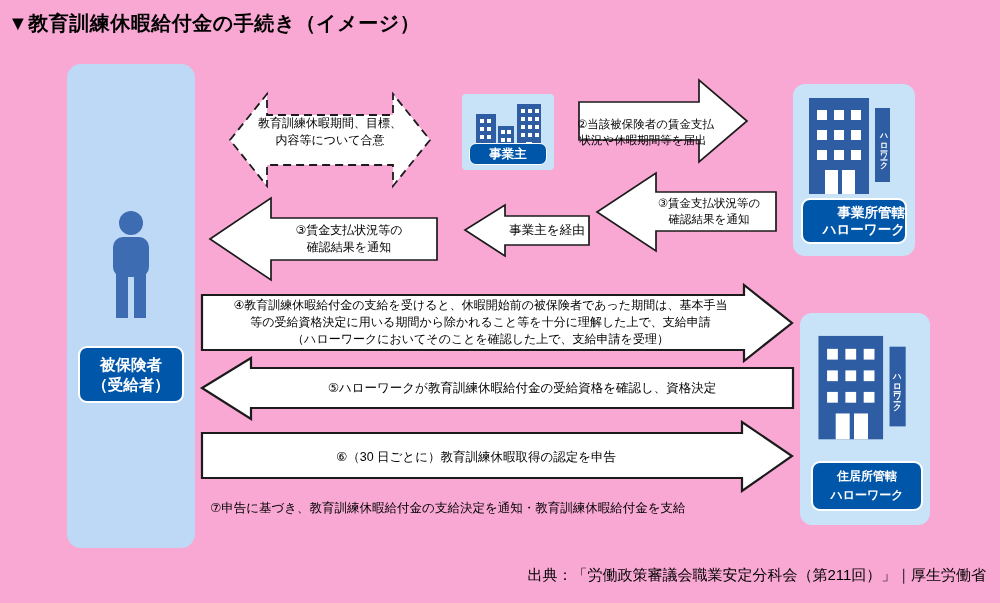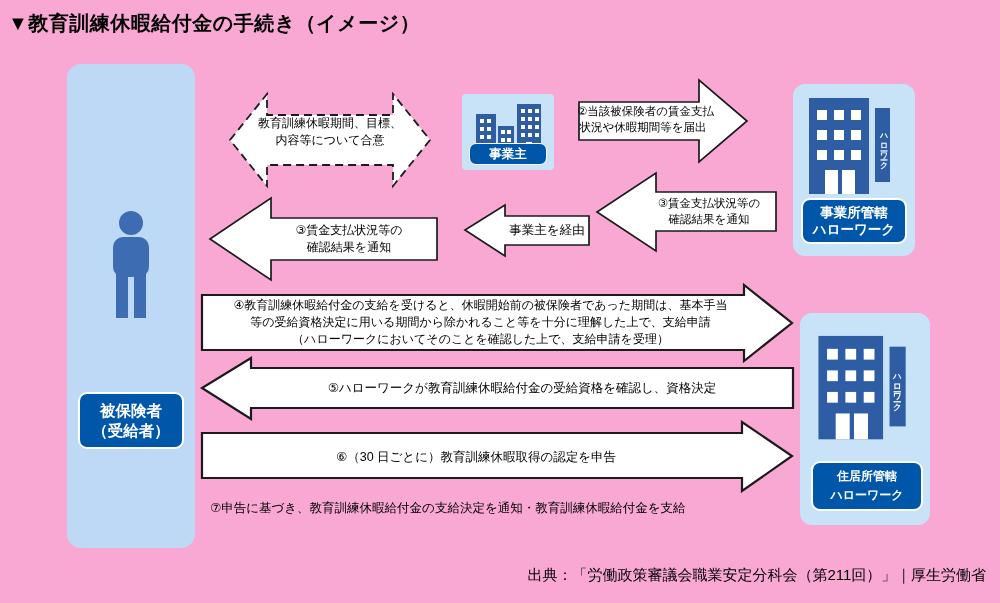--- a/index.html
+++ b/index.html
@@ -9,21 +9,20 @@
   }
   .abs { position:absolute; }
   .title { font-size:20px; font-weight:bold; letter-spacing:0.5px; white-space:nowrap; }
   .panel { background:#c8e3f7; border-radius:12px; }
   .panel-left { background:#bdd9f5; border-radius:14px; }
   .pill {
     background:#0056a8; border:2px solid #ffffff; border-radius:9px;
     color:#ffffff; font-weight:bold; text-align:center;
     display:flex; flex-direction:column; justify-content:center;
     box-sizing:border-box;
-    margin-top:46px;
   }
   .arrow svg { position:absolute; left:0; top:0; }
   .arrow polygon { fill:#ffffff; stroke:#1b1b1b; }
   .atext { position:absolute; text-align:center; color:#000; }
   .ln { white-space:nowrap; }
   .sign-text {
     writing-mode:vertical-rl; text-orientation:upright;
     color:#ffffff; font-weight:bold; text-align:center;
     display:flex; align-items:center; justify-content:center; line-height:1;
   }
@@ -98,21 +97,21 @@
     </svg>
     <div class="pill abs" style="left:7px; bottom:5px; width:78px; height:22px; font-size:12.5px; border-width:1.5px; border-radius:7px;">
       <div class="ln">事業主</div>
     </div>
   </div>
 
   <div class="abs arrow" style="left:577px; top:77px; width:174px; height:88px;">
     <svg width="174" height="88">
       <polygon points="2,25 122,25 122,3 170,44 122,85 122,63 2,63" stroke-width="1.7"></polygon>
     </svg>
-    <div class="atext" style="left:0px; top:27px; width:132px; font-size:11.5px; line-height:15.5px;">
+    <div class="atext" style="left:0px; top:40px; width:132px; font-size:11.5px; line-height:15.5px;">
       <div class="ln">②当該被保険者の賃金支払</div>
       <div class="ln">状況や休暇期間等を届出</div>
     </div>
   </div>
 
   <div class="abs panel" style="left:793px; top:84px; width:122px; height:172px;">
     <svg class="abs" style="left:10px; top:12px;" width="104" height="110">
       <g fill="#2e5da4">
         <rect x="6" y="2" width="60" height="96"></rect>
         <rect x="72" y="12" width="15" height="74"></rect>
@@ -125,21 +124,21 @@
           <rect x="31" y="34" width="10" height="10"></rect>
           <rect x="48" y="34" width="10" height="10"></rect>
         <rect x="14" y="54" width="10" height="10"></rect>
           <rect x="31" y="54" width="10" height="10"></rect>
           <rect x="48" y="54" width="10" height="10"></rect>
         <rect x="22" y="74" width="13" height="24"></rect>
           <rect x="39" y="74" width="13" height="24"></rect>
       </g>
     </svg>
     <div class="abs sign-text" style="left:82px; top:25px; width:16px; height:74px; font-size:8px;">ハローワーク</div>
-    <div class="pill abs" style="left:8px; bottom:12px; width:106px; height:46px; font-size:13.5px; line-height:17.5px;">
+    <div class="pill abs" style="left:8px; bottom:12px; width:106px; height:46px; font-size:13.5px; line-height:17.5px;align-items:flex-end;">
       <div class="ln">事業所管轄</div>
       <div class="ln">ハローワーク</div>
     </div>
   </div>
 
   <div class="abs arrow" style="left:594px; top:171px; width:184px; height:82px;">
     <svg width="184" height="82">
       <polygon points="182,21 62,21 62,2 3,41 62,80 62,60 182,60" stroke-width="1.7"></polygon>
     </svg>
     <div class="atext" style="left:52px; top:24px; width:126px; font-size:11.5px; line-height:16px;">

